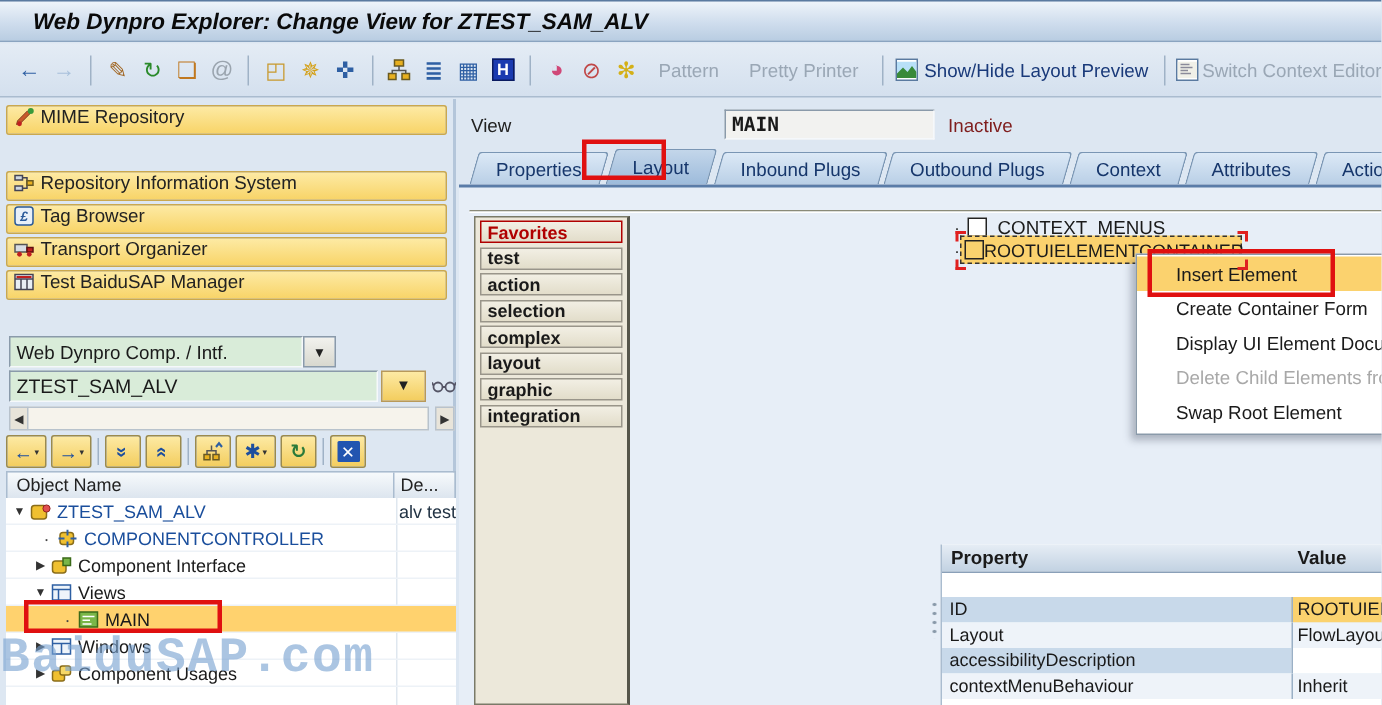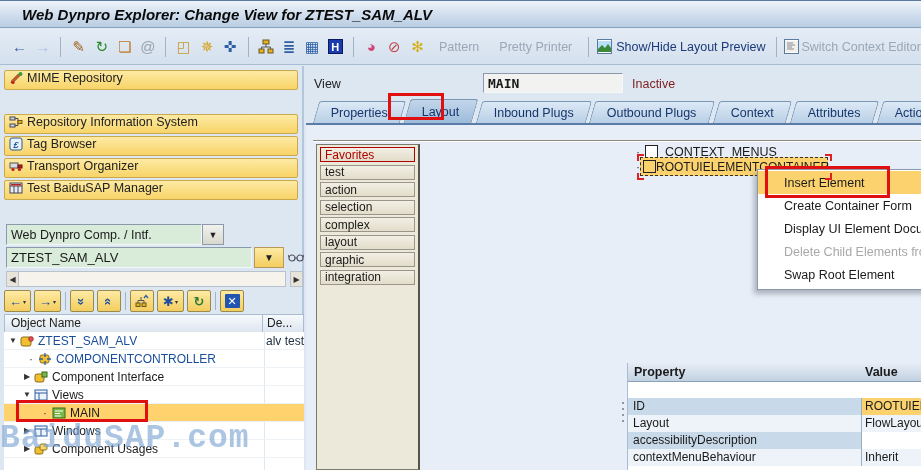--- a/index.html
+++ b/index.html
@@ -85,21 +85,21 @@
     transform:skewX(-16deg); cursor:pointer; }
   .tab > span { transform:skewX(16deg); color:#16366b; font-size:12.5px; white-space:nowrap; }
   .tab.active { background:linear-gradient(#c3d6ea,#9dbbdb); height:24px; }
   .tabcontent { left:0px; top:57px; width:615px; height:347px; background:#e7eef7; border-top:2px solid #5a7ca8; }
 
   .designer-topline { left:7px; top:74px; width:608px; height:2px; border-top:1px solid #8a8a78; border-bottom:1px solid #fff; }
 
   
   .palette { left:10px; top:78px; width:104px; height:326px; background:#ece8da; border:1px solid #7a7a68; border-right:2px solid #55554a; padding:2px 3px; }
   .palitem { height:15px; margin-bottom:2.5px; background:linear-gradient(#f2efe4,#e2ddca); border:1px solid #99958a;
-    display:flex; align-items:center; padding-left:4px; font-weight:normal; font-size:12px; color:#1a1a1a; cursor:pointer; }
+    display:flex; align-items:center; padding-left:4px; font-weight:bold; font-size:12px; color:#1a1a1a; cursor:pointer; }
   .palitem.selected { color:#b00000; border:1px solid #b00000; }
 
   .vsplitter { left:314px; top:78px; width:6px; height:326px; }
   .vsplitter .dots { position:absolute; left:1px; top:256px; width:4px; height:26px;
     background-image:radial-gradient(circle, #8a9aaa 1px, transparent 1.4px); background-size:4px 6px; }
 
   
   .laytree { left:321px; top:76px; width:294px; height:212px; }
   .lrow { position:absolute; left:0; height:19px; display:flex; align-items:center; }
   .lrow .bullet { width:14px; text-align:center; color:#333; }

